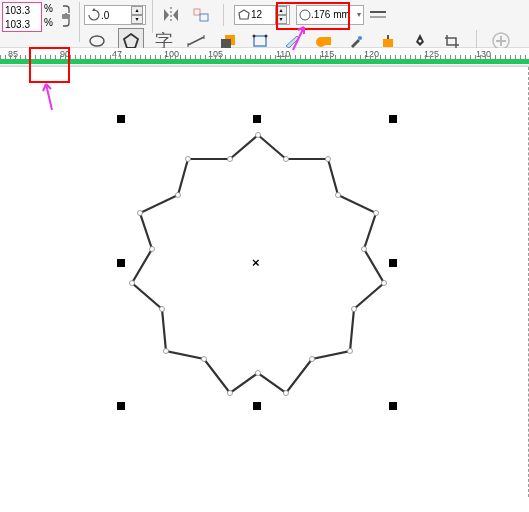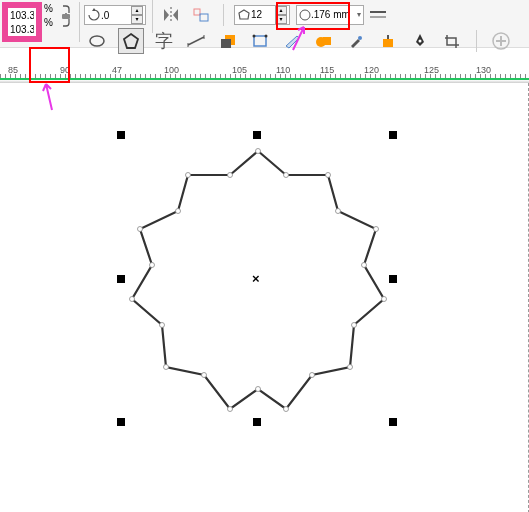--- a/index.html
+++ b/index.html
@@ -1,37 +1,37 @@
 <!DOCTYPE html>
 <html><head>
 <meta charset="utf-8">
 <style>
 * { margin: 0; padding: 0; box-sizing: border-box; }
 body { width: 529px; height: 512px; font-family: Arial, sans-serif; font-size: 11px; background: #fff; position: relative; overflow: hidden; }
 .toolbar { display: flex; align-items: flex-start; padding: 2px; background: #f5f5f5; border-bottom: 1px solid #ddd; height: 48px; }
-.coord-box { display: flex; flex-direction: column; border: 6px solid #ec4899; background: #fff; width: 40px; margin-right: 2px; }
+.coord-box { display: flex; flex-direction: column; border: 1px solid #ec4899; background: #fff; width: 40px; margin-right: 2px; }
 .coord-box input { border: none; font-size: 10px; padding: 1px 2px; width: 100%; height: 14px; }
 .pct-box { display: flex; flex-direction: column; margin-right: 4px; }
 .pct-box span { font-size: 10px; height: 14px; line-height: 14px; }
 .lock-ic { display: flex; align-items: center; margin: 0 2px; }
 .sep { width: 1px; height: 40px; background: #ccc; margin: 0 4px; }
 .rot-box { display: flex; align-items: center; border: 1px solid #aaa; background: #fff; padding: 0 2px; height: 20px; margin-top: 4px; }
 .rot-box input { border: none; width: 30px; font-size: 10px; }
 .spin { display: flex; flex-direction: column; }
 .spin-btn { width: 12px; height: 9px; background: #eee; border: 1px solid #999; font-size: 6px; text-align: center; line-height: 7px; cursor: pointer; }
 .shape-btn { width: 26px; height: 26px; display: flex; align-items: center; justify-content: center; border: 1px solid transparent; cursor: pointer; }
 .shape-btn.active { border: 1px solid #888; background: #e8e8e8; }
 .tool-ic { width: 24px; height: 24px; display: flex; align-items: center; justify-content: center; cursor: pointer; }
 .sides-box { display: flex; align-items: center; border: 1px solid #aaa; background: #fff; padding: 0 2px; height: 20px; }
 .sides-box input { border: none; width: 24px; font-size: 10px; text-align: left; }
 .width-box { display: flex; align-items: center; border: 1px solid #aaa; background: #fff; padding: 0 2px; height: 20px; }
 .width-box input { border: none; width: 46px; font-size: 10px; }
 .highlight-red { position: absolute; border: 2px solid #ff0000; pointer-events: none; z-index: 10; }
 .arrow-pink { position: absolute; pointer-events: none; z-index: 11; }
-.ruler-h { height: 16px; background: #fff; border-bottom: 2px solid #22c55e; position: relative; display: flex; margin-top: 16px; }
+.ruler-h { height: 16px; background: #fff; border-bottom: 5px solid #22c55e; position: relative; display: flex; }
 .ruler-h .tick { position: absolute; font-size: 9px; color: #555; top: 1px; }
 .ruler-h::after { content: ''; position: absolute; bottom: 0; left: 0; right: 0; height: 4px; background: repeating-linear-gradient(90deg, #888 0 1px, transparent 1px 5px); }
 .canvas { position: relative; background: #fff; height: 430px; width: 100%; }
 .watermark { position: absolute; left: 98px; top: 16px; font-family: 'Comic Sans MS', cursive; font-size: 16px; font-weight: bold; color: #3a6fd8; text-shadow: 1px 1px 0 #fff, -1px -1px 0 #fff, 1px -1px 0 #fff, -1px 1px 0 #fff; letter-spacing: 0.5px; }
 .star-shape { position: absolute; left: 118px; top: 50px; }
 .handle { position: absolute; width: 8px; height: 8px; background: #000; }
 .center-x { position: absolute; font-size: 13px; font-weight: bold; }
 .pg-sep { position: absolute; height: 100%; width: 1px; top: 0; }
 .dashed-r { right: 0; border-right: 1px dashed #999; }
 .toolrow1 { display: flex; align-items: center; height: 22px; gap: 2px; padding: 2px 0; }
@@ -198,21 +198,21 @@
   </svg>
 <svg class="arrow-pink" style="left:290px;top:22px" width="24" height="30">
     <path d="M3 28 L14 5 M14 5 L8 8 M14 5 L14 12" stroke="#e838e8" stroke-width="2" fill="none"></path>
   </svg>
 
 <div class="ruler-h">
   <span class="tick" style="left:8px">85</span>
   <span class="tick" style="left:60px">90</span>
   <span class="tick" style="left:112px">47</span>
   <span class="tick" style="left:164px">100</span>
-  <span class="tick" style="left:232px">105</span>
+  <span class="tick" style="left:208px">105</span>
   <span class="tick" style="left:276px">110</span>
   <span class="tick" style="left:320px">115</span>
   <span class="tick" style="left:364px">120</span>
   <span class="tick" style="left:424px">125</span>
   <span class="tick" style="left:476px">130</span>
 </div>
 <div style="height:3px;background:linear-gradient(#fff,#ccc)"></div>
 
 <div class="canvas">
   <div class="pg-sep dashed-r"></div>

